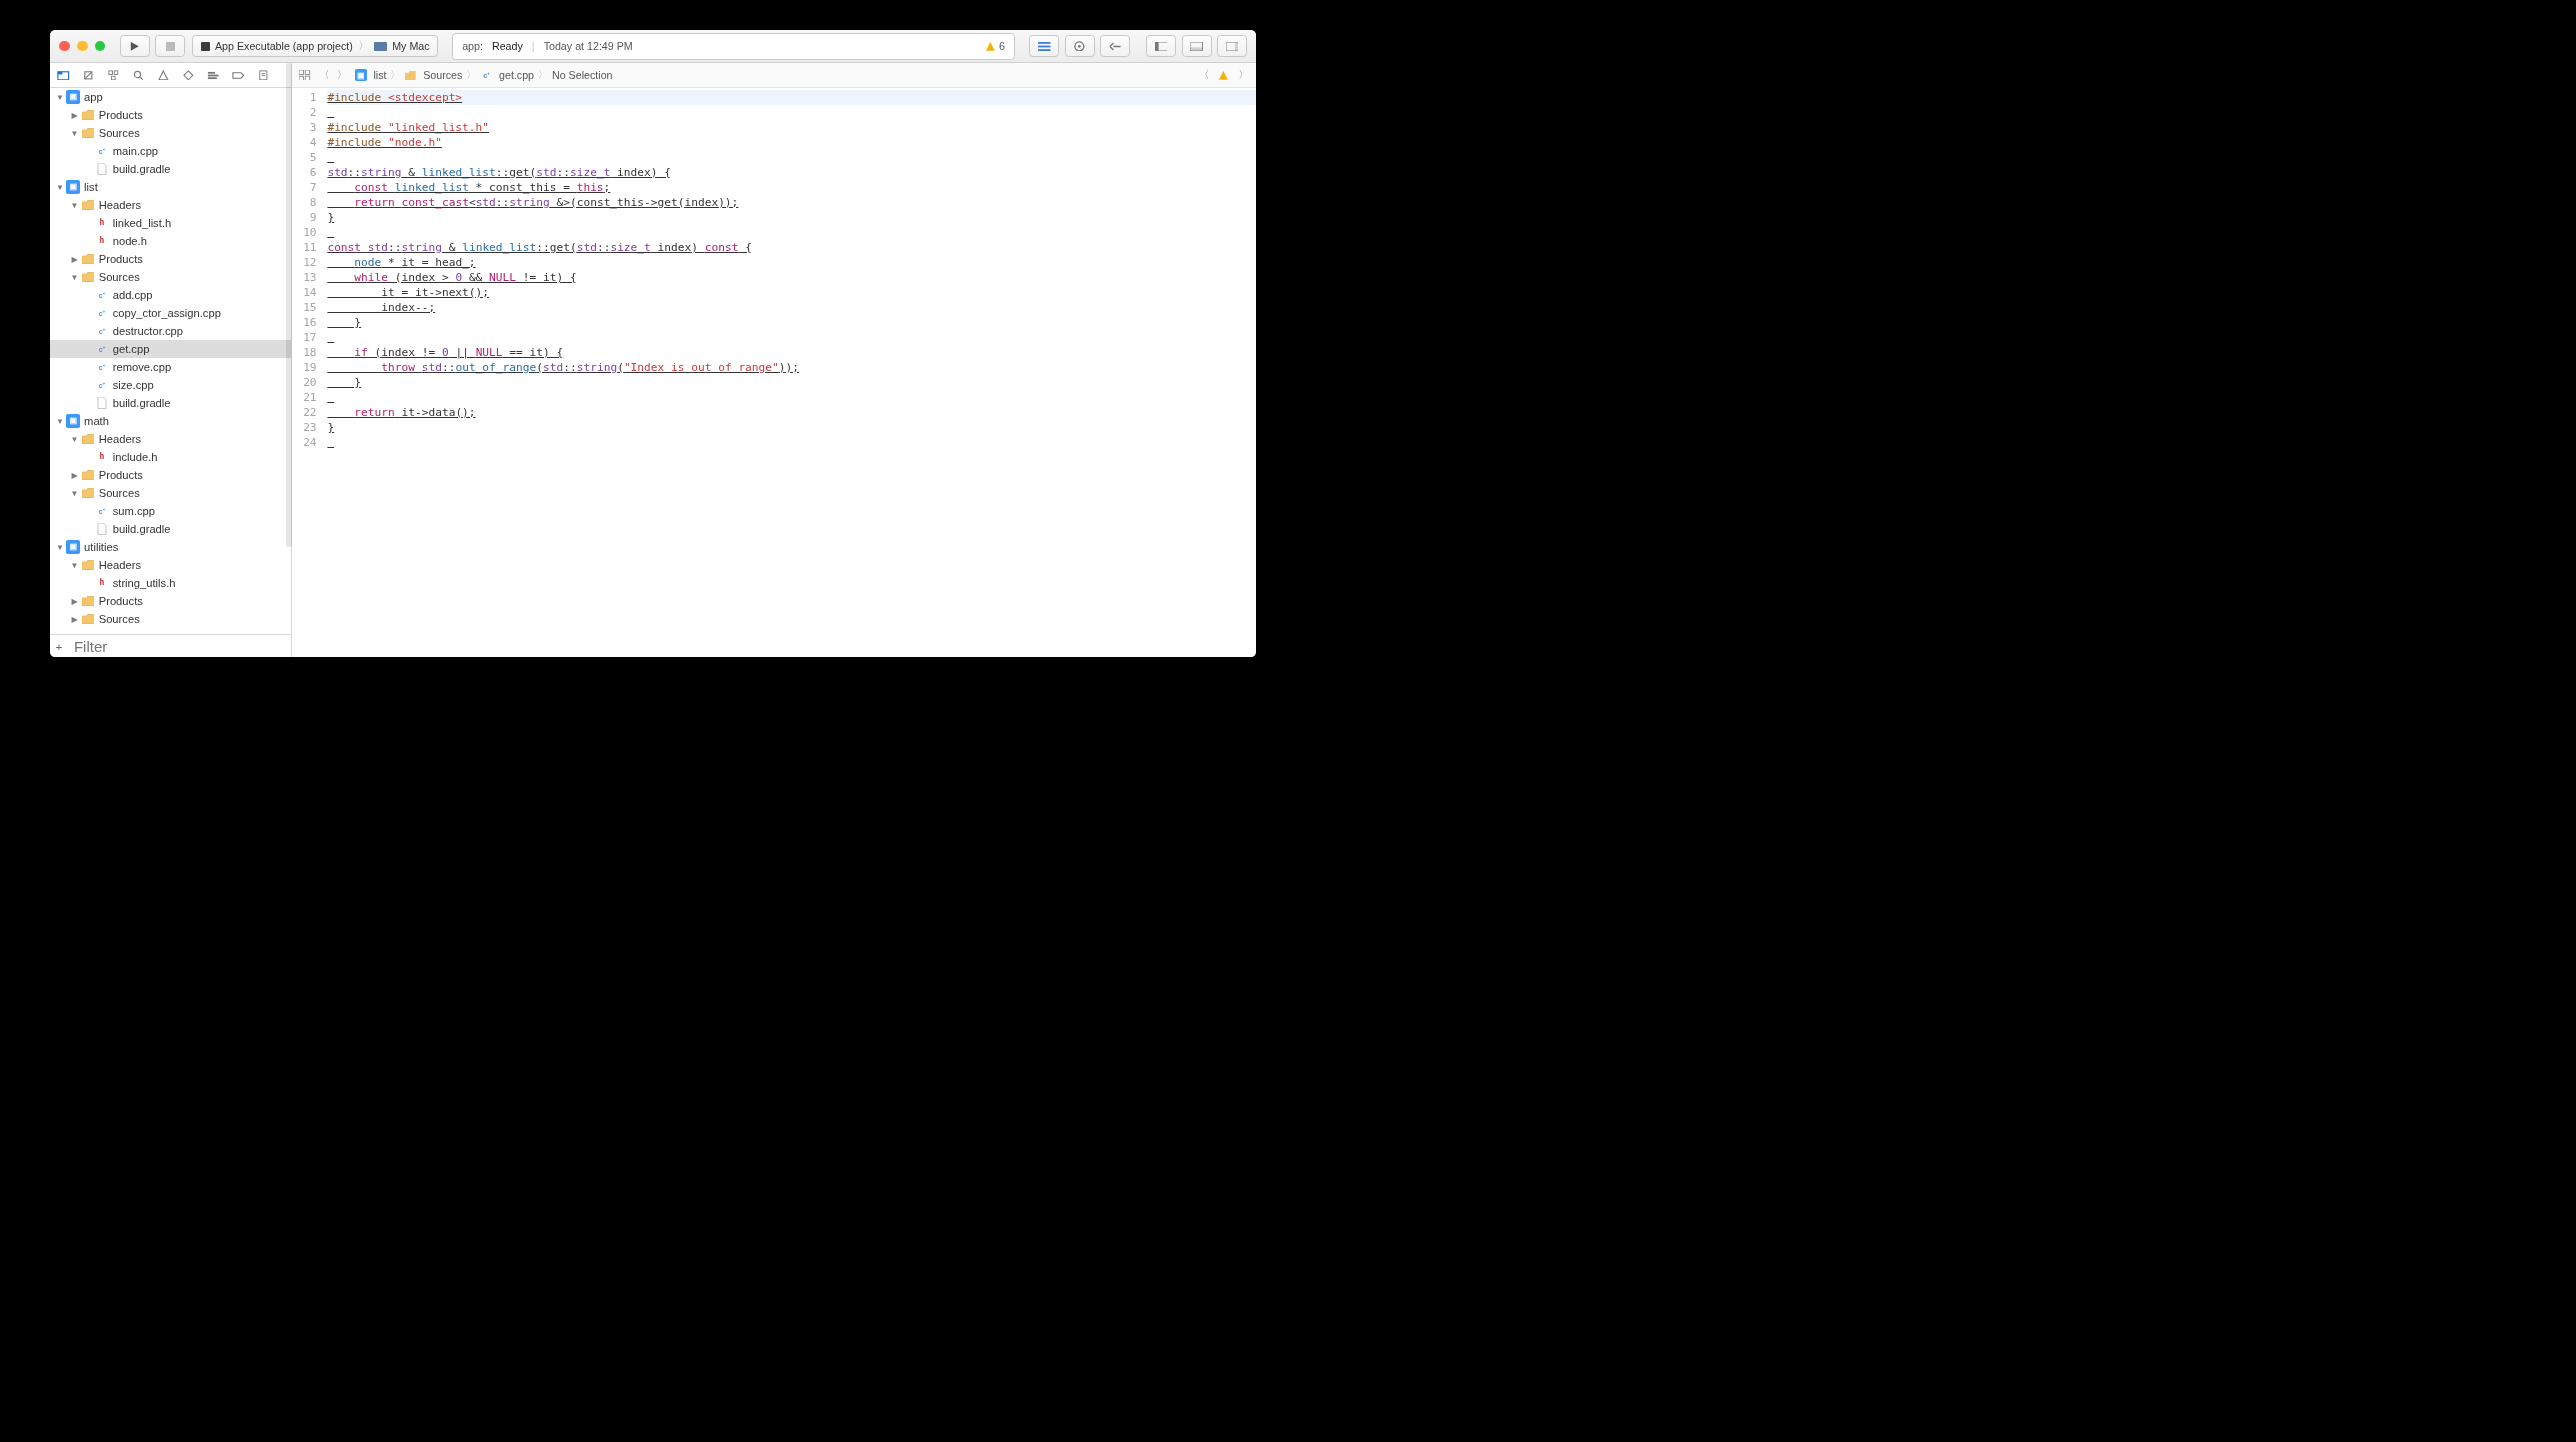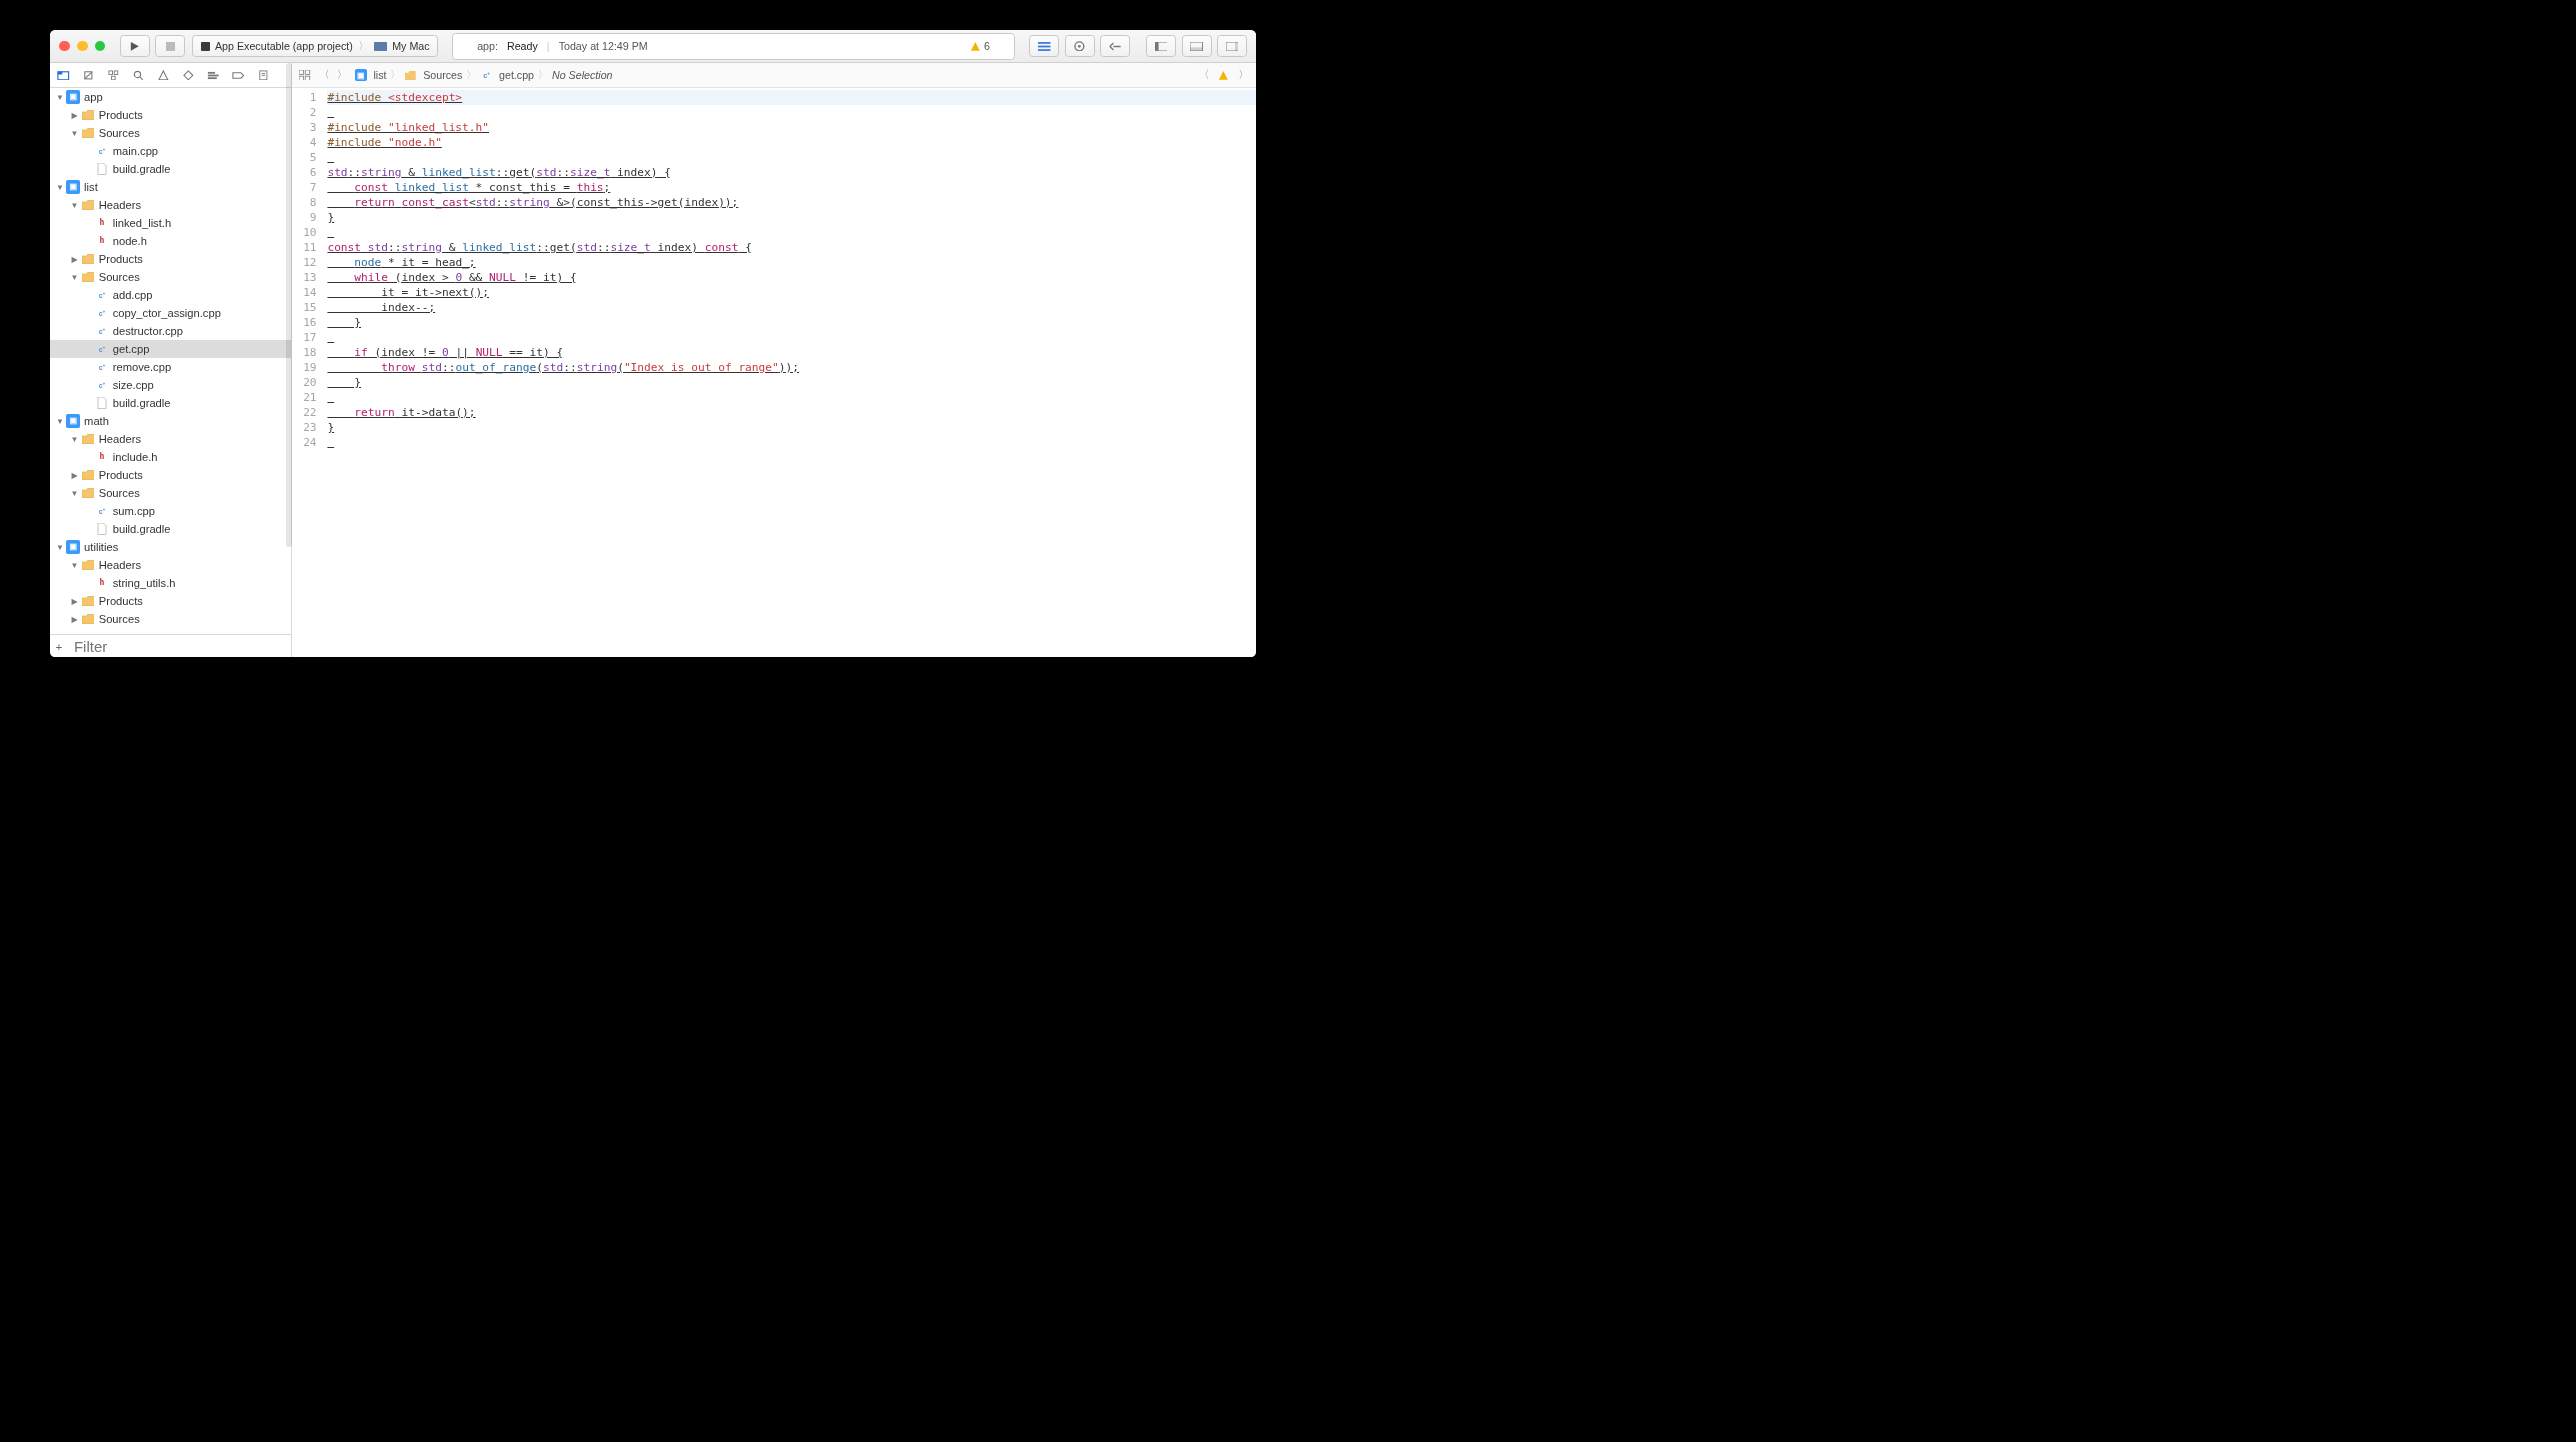--- a/index.html
+++ b/index.html
@@ -6,21 +6,21 @@
 body { background:#000; font-family: -apple-system, "Helvetica Neue", Arial, sans-serif; font-size:11.6px; color:#333; }
 .window { position:absolute; left:50px; top:30px; width:1206px; height:627px; background:#fff; border-radius:5.4px; overflow:hidden; box-shadow:0 10.7px 36px rgba(0,0,0,.5); display:flex; flex-direction:column; }
 .titlebar { height:33px; background:linear-gradient(#f7f7f7,#ececec); border-bottom:0.9px solid #d0d0d0; display:flex; align-items:center; padding:0 9px; gap:7.2px; }
 .traffic { display:flex; gap:7.2px; margin-right:7.2px; }
 .dot { width:10.7px; height:10.7px; border-radius:50%; }
 .dot.r{background:#ff5f57;} .dot.y{background:#febc2e;} .dot.g{background:#28c840;}
 .tb-btn { width:30px; height:21.5px; border:0.9px solid #c8c8c8; border-radius:3.6px; background:linear-gradient(#fdfdfd,#f1f1f1); display:flex; align-items:center; justify-content:center; color:#555;}
 .tb-group{display:flex; gap:5.4px;}
 .scheme { height:21.5px; border:0.9px solid #c8c8c8; border-radius:3.6px; background:linear-gradient(#fdfdfd,#f1f1f1); display:flex; align-items:center; padding:0 7.2px; gap:5.4px; font-size:10.7px; color:#333;}
 .scheme .sep{color:#aaa;}
-.activity { flex:1; height:27px; border:0.9px solid #c8c8c8; border-radius:3.6px; background:#fff; display:flex; align-items:center; padding:0 24px; gap:9px; font-size:10.7px; color:#555; margin:0 7.2px;}
+.activity { flex:1; height:27px; border:0.9px solid #c8c8c8; border-radius:3.6px; background:#fff; display:flex; align-items:center; padding:0 9px; gap:9px; font-size:10.7px; color:#555; margin:0 7.2px;}
 .activity .strong{color:#222;}
 .activity .divider{color:#ccc;}
 .badge { margin-left:auto; display:flex; align-items:center; gap:3.6px; font-size:10.7px; color:#555;}
 .right-tools{display:flex; gap:5.4px;}
 .body{flex:1; display:flex; min-height:0;}
 .nav{width:242px; border-right:0.9px solid #d8d8d8; display:flex; flex-direction:column; background:#fff;}
 .navtabs{height:25px; border-bottom:0.9px solid #d8d8d8; display:flex; align-items:center; padding:0 5.4px; gap:9px; color:#5a5a5a;}
 .navtabs .nt{width:16px; height:16px; display:flex; align-items:center; justify-content:center; border-radius:2.7px;}
 .navtabs .nt.active{color:#1e6fd6;}
 .tree{flex:1; overflow:auto; font-size:11.2px;}
@@ -448,21 +448,21 @@
                 </svg>
               </span>
               <span>Sources</span>
             </span>
             <span class="csep">〉</span>
             <span style="display: inline-flex; align-items: center; gap: 2.7px;">
               <span class="ic cpp" style="width:12.5px;height:12.5px">c⁺</span>
               <span>get.cpp</span>
             </span>
             <span class="csep">〉</span>
-            <span style="display: inline-flex; align-items: flex-start; gap: 2.7px; font-style: italic;">
+            <span style="display: inline-flex; align-items: flex-start; gap: 2.7px;">
               <span>No Selection</span>
             </span>
           </span>
         <span class="jump-right">
           <span class="chev">〈</span>
           <svg width="10.7" height="10.7" viewBox="0 0 12 12">
               <polygon points="6,1 11,11 1,11" fill="#f5b301"></polygon>
             </svg>
           <span class="chev">〉</span>
         </span>

